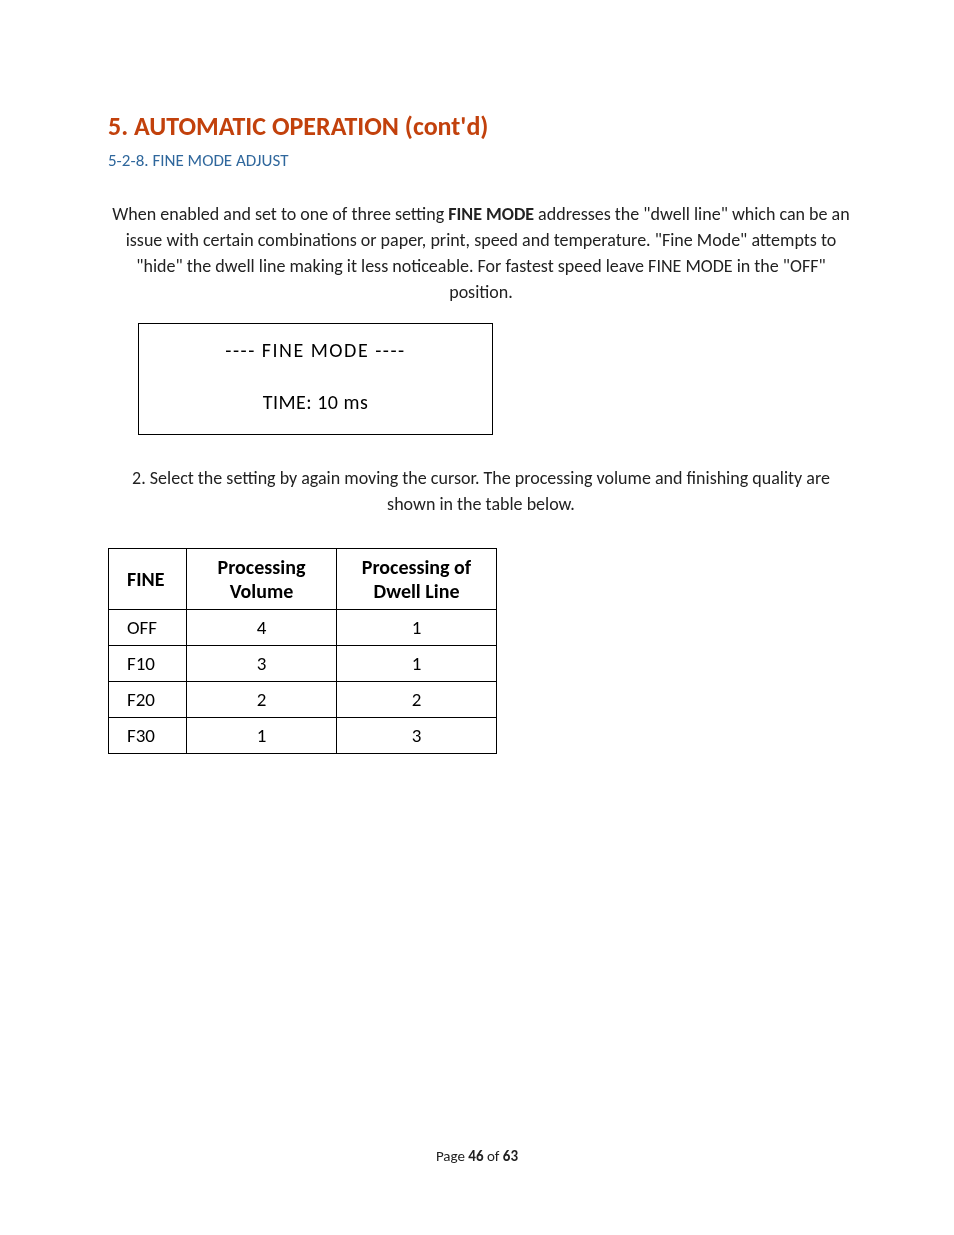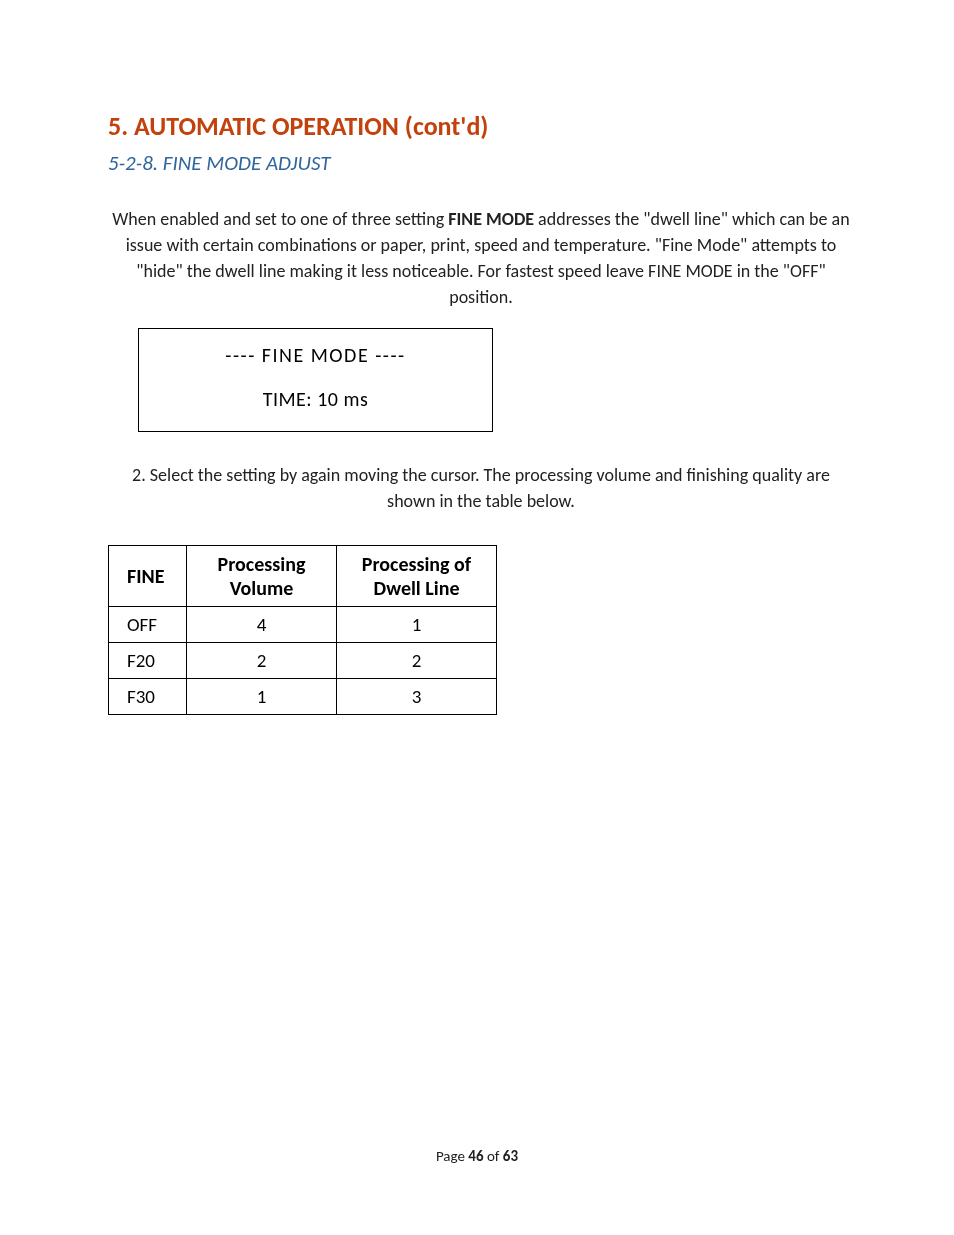--- a/index.html
+++ b/index.html
@@ -17,45 +17,44 @@
   .page {
     padding: 110px 100px 0 108px;
   }
   h1.section-heading {
     font-size: 26px;
     font-weight: 700;
     margin: 0 0 8px 0;
     color: #c2410c;
   }
   h2.subsection-heading {
-    font-size: 21px;
+    font-size: 17px;
     font-weight: 400;
     color: #2f679c;
     margin: 0 0 30px 0;
-    font-style: italic;
   }
   p.body-text {
     font-size: 18px;
     line-height: 1.45;
     margin: 0 0 4px 0;
     color: #222;
     text-align: center;
   }
   .bold { font-weight: 700; }
   .display-box {
     border: 1px solid #000;
     width: 355px;
     margin: 18px 0 30px 30px;
     padding: 14px 0 20px 0;
     text-align: center;
   }
   .display-line-1 {
     font-size: 20px;
     letter-spacing: 1.5px;
-    margin-bottom: 20px;
+    margin-bottom: 28px;
   }
   .display-line-2 {
     font-size: 20px;
     letter-spacing: 0.5px;
   }
   table.fine-table {
     border-collapse: collapse;
     margin-top: 30px;
   }
   table.fine-table th,
@@ -116,20 +115,25 @@
         <th class="col3">Processing of Dwell Line</th>
       </tr>
     </thead>
     <tbody>
       <tr>
         <td class="label">OFF</td>
         <td class="num">4</td>
         <td class="num">1</td>
       </tr>
       <tr>
+        <td class="label">F10</td>
+        <td class="num">3</td>
+        <td class="num">1</td>
+      </tr>
+      <tr>
         <td class="label">F20</td>
         <td class="num">2</td>
         <td class="num">2</td>
       </tr>
       <tr>
         <td class="label">F30</td>
         <td class="num">1</td>
         <td class="num">3</td>
       </tr>
     </tbody>

